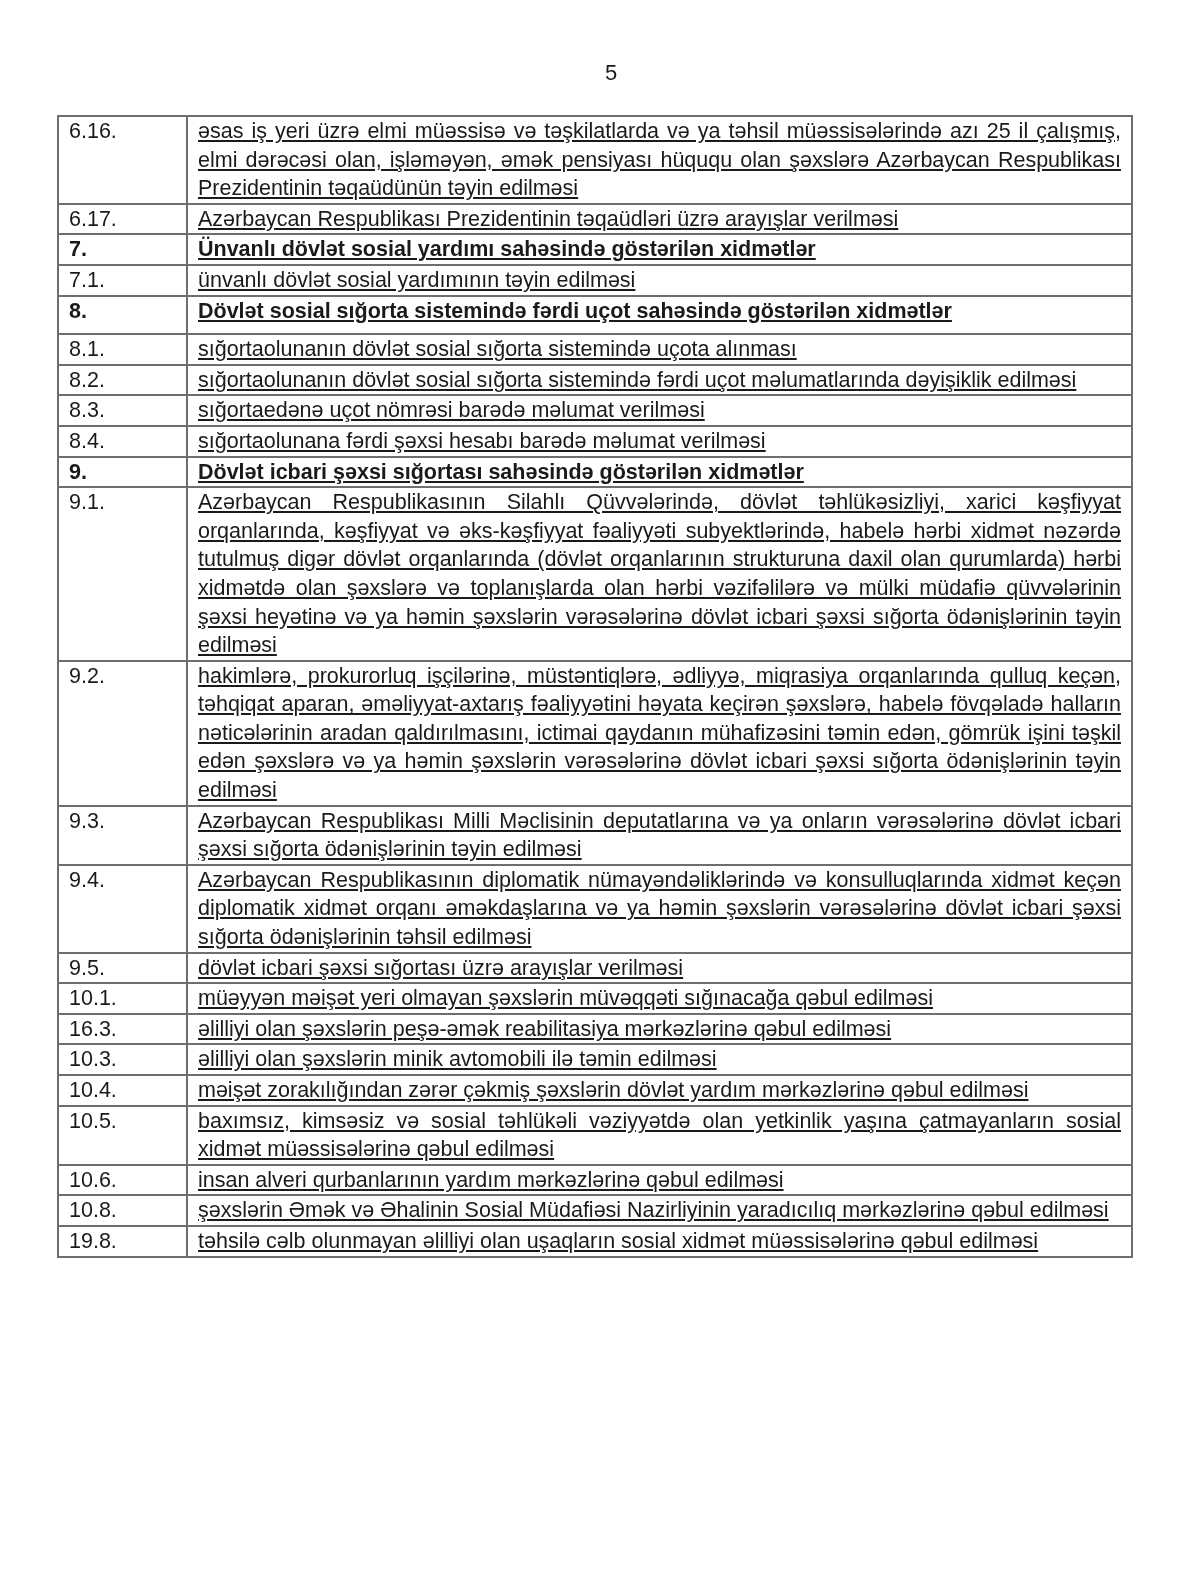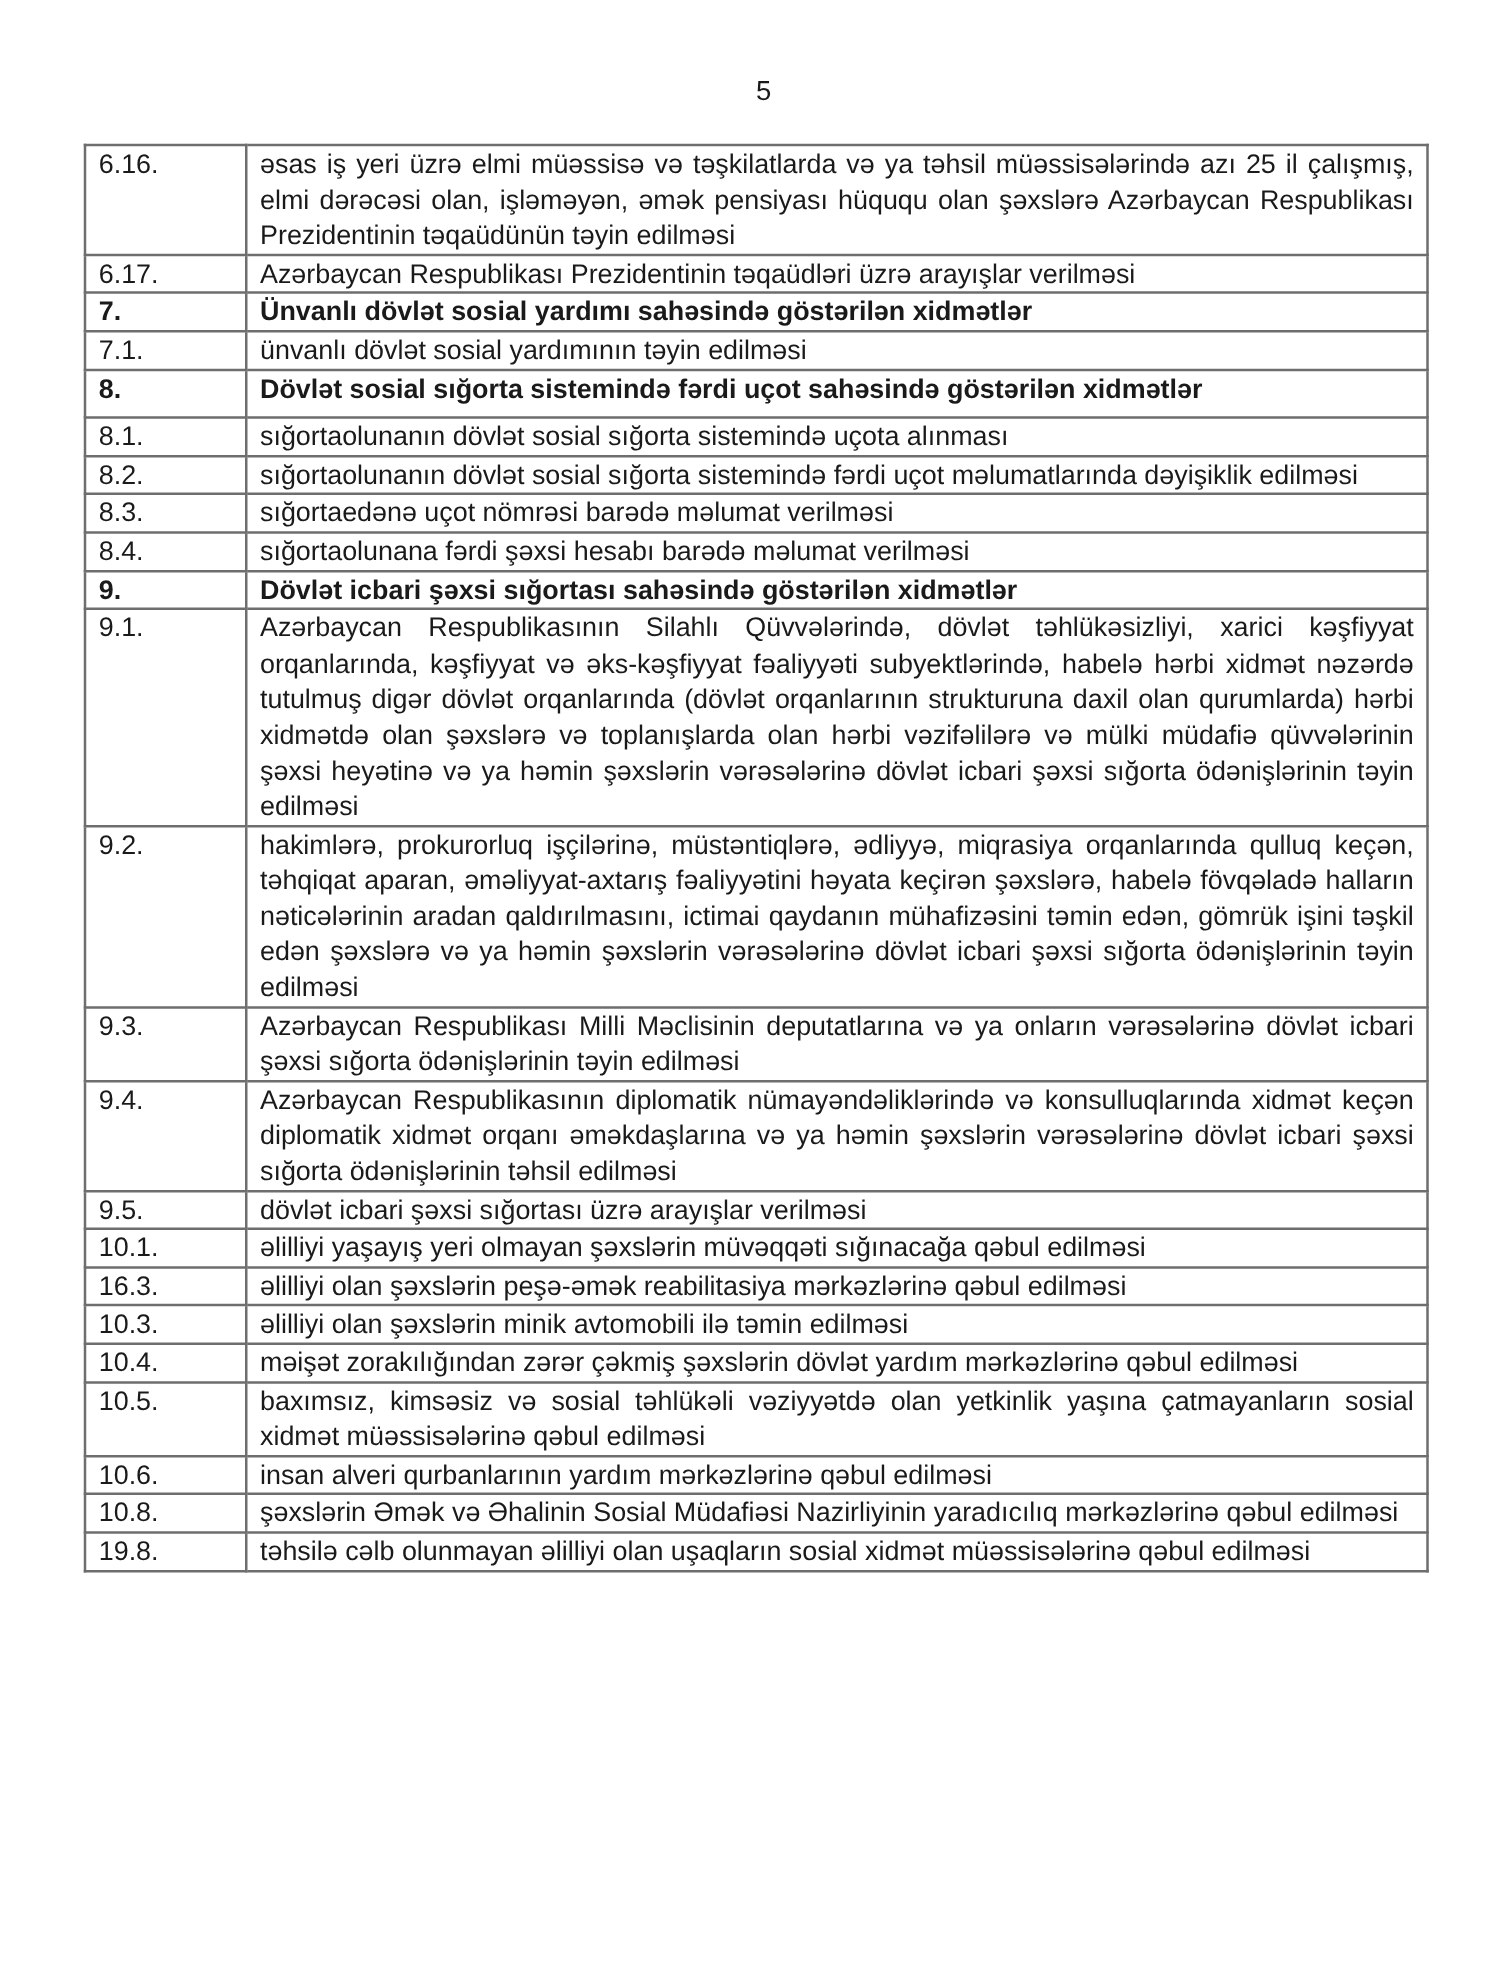--- a/index.html
+++ b/index.html
@@ -5,30 +5,30 @@
     html, body { margin: 0; padding: 0; background: #ffffff; }
     body {
       width: 1200px; height: 1571px; position: relative; overflow: hidden;
       font-family: "Liberation Sans", sans-serif; color: #1a1a1a;
     }
     .page-number {
       position: absolute; top: 58px; left: 0; width: 1222px; text-align: center;
       font-size: 22px; line-height: 30px;
     }
     table.services {
-      position: absolute; top: 115px; left: 67px; width: 1076px;
+      position: absolute; top: 115px; left: 57px; width: 1076px;
       border-collapse: collapse; table-layout: fixed;
       font-size: 21.5px; line-height: 28.6px;
     }
     table.services td {
       border: 2px solid #6e6e6e; vertical-align: top;
       padding: 0 10px; box-sizing: border-box;
     }
     td.num { width: 129px; padding-left: 10px; }
-    td.desc { text-align: justify; text-align-last: left; padding-right: 11px; }
+    td.desc { text-align: justify; text-align-last: left; padding-right: 11px; text-decoration: underline; }
     tr.section td { font-weight: bold; }
     tr.tall-section td { padding-bottom: 8px; }
   </style>
 </head>
 <body>
 
 <div class="page-number">5</div>
 
 <table class="services">
   <tbody id="rows">
@@ -87,21 +87,21 @@
       <tr>
         <td class="num">9.4.</td>
         <td class="desc">Azərbaycan Respublikasının diplomatik nümayəndəliklərində və konsulluqlarında xidmət keçən diplomatik xidmət orqanı əməkdaşlarına və ya həmin şəxslərin vərəsələrinə dövlət icbari şəxsi sığorta ödənişlərinin təhsil edilməsi</td>
       </tr>
       <tr>
         <td class="num">9.5.</td>
         <td class="desc">dövlət icbari şəxsi sığortası üzrə arayışlar verilməsi</td>
       </tr>
       <tr>
         <td class="num">10.1.</td>
-        <td class="desc">əlilliyi yaşayış yeri olmayan şəxslərin müvəqqəti sığınacağa qəbul edilməsi</td>
+        <td class="desc">müəyyən məişət yeri olmayan şəxslərin müvəqqəti sığınacağa qəbul edilməsi</td>
       </tr>
       <tr>
         <td class="num">16.3.</td>
         <td class="desc">əlilliyi olan şəxslərin peşə-əmək reabilitasiya mərkəzlərinə qəbul edilməsi</td>
       </tr>
       <tr>
         <td class="num">10.3.</td>
         <td class="desc">əlilliyi olan şəxslərin minik avtomobili ilə təmin edilməsi</td>
       </tr>
       <tr>

